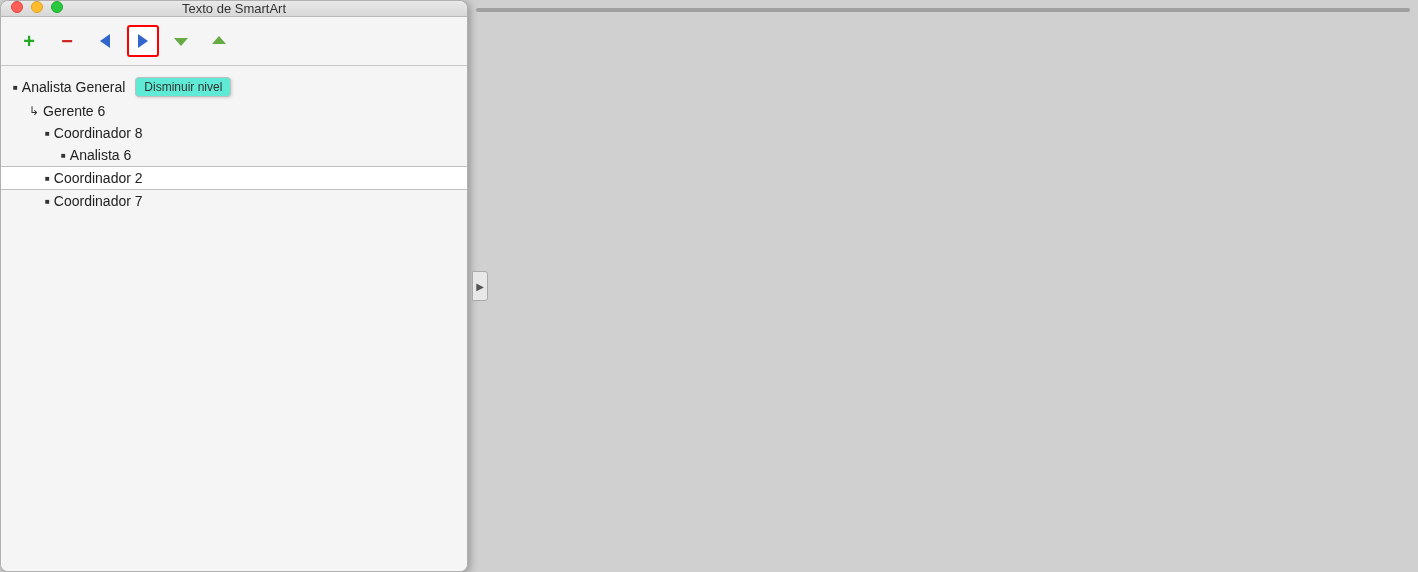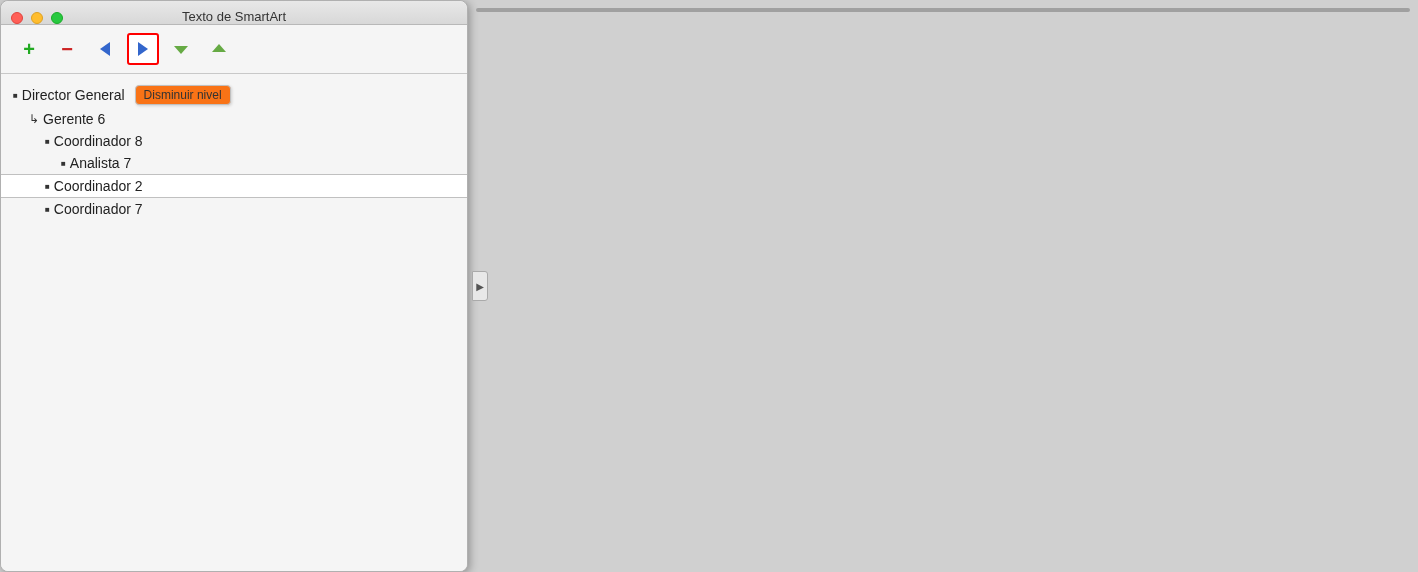--- a/index.html
+++ b/index.html
@@ -21,23 +21,23 @@
       border: 1px solid #b0b0b0;
       box-shadow: 2px 2px 8px rgba(0,0,0,0.3);
       display: flex;
       flex-direction: column;
       overflow: hidden;
       position: relative;
     }
 
     .panel-titlebar {
       background: linear-gradient(to bottom, #e8e8e8, #d8d8d8);
-      height: 24px;
-      display: flex;
-      align-items: flex-end;
+      height: 16px;
+      display: flex;
+      align-items: flex-start;
       padding: 0 10px;
       border-bottom: 1px solid #b8b8b8;
       border-radius: 8px 8px 0 0;
       gap: 8px;
     }
 
     .traffic-light {
       width: 12px; height: 12px; border-radius: 50%; cursor: pointer;
     }
     .traffic-light.close { background: #ff5f57; border: 1px solid #e0443e; }
@@ -110,21 +110,21 @@
 
     .list-item .bullet { font-size: 8px; color: #333; }
     .list-item .arrow-bullet { color: #333; font-size: 12px; }
 
     .indent-0 { padding-left: 12px; }
     .indent-1 { padding-left: 28px; }
     .indent-2 { padding-left: 44px; }
     .indent-3 { padding-left: 60px; }
 
     .tooltip-badge {
-      background: #f97316;
+      background: #5eead4;
       border: 1px solid #c0c0c0;
       border-radius: 4px;
       padding: 2px 8px;
       font-size: 12px;
       color: #333;
       margin-left: 6px;
       box-shadow: 1px 1px 3px rgba(0,0,0,0.15);
     }
 
     
@@ -202,34 +202,34 @@
       <svg width="18" height="18" viewBox="0 0 18 18">
         <polygon points="2,12 16,12 9,4" fill="#66aa44"></polygon>
       </svg>
     </button>
   </div>
 
   <div class="text-list-area">
 
     <div class="list-item indent-0">
       <span class="bullet">■</span>
-      <span> Director General</span>
+      <span> Analista General</span>
       <span class="tooltip-badge">Disminuir nivel</span>
     </div>
     <div class="list-item indent-1">
       <span class="arrow-bullet">↳</span>
       <span> Gerente 6</span>
     </div>
     <div class="list-item indent-2">
       <span class="bullet">■</span>
       <span> Coordinador 8</span>
     </div>
     <div class="list-item indent-3">
       <span class="bullet">■</span>
-      <span> Analista 7</span>
+      <span> Analista 6</span>
     </div>
     <div class="list-item indent-2 selected">
       <span class="bullet">■</span>
       <span> Coordinador 2</span>
     </div>
     <div class="list-item indent-2">
       <span class="bullet">■</span>
       <span> Coordinador 7</span>
     </div>
   </div>

